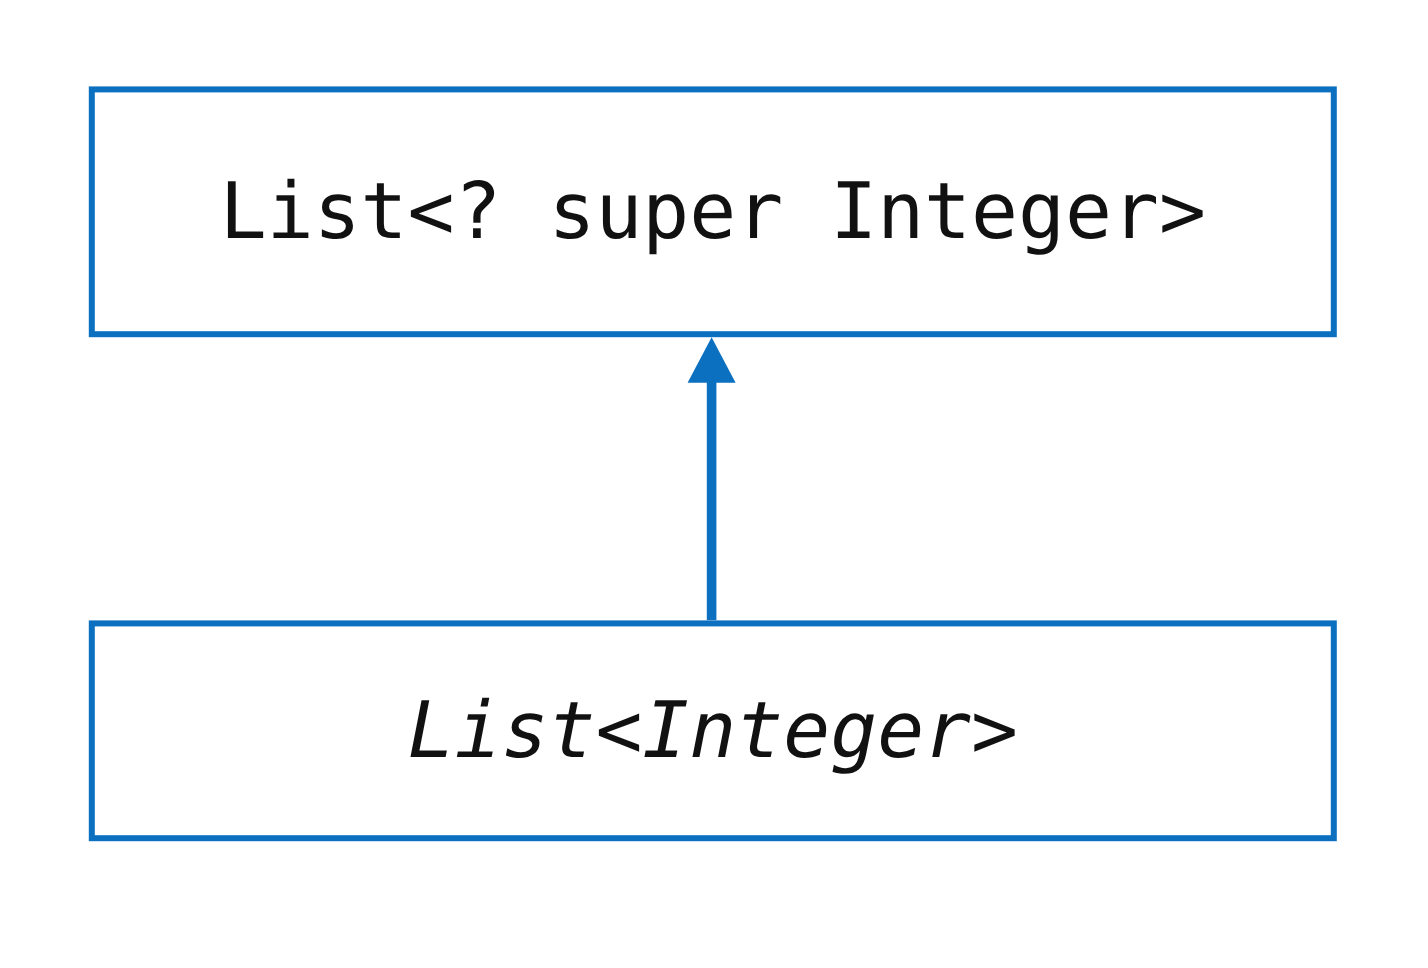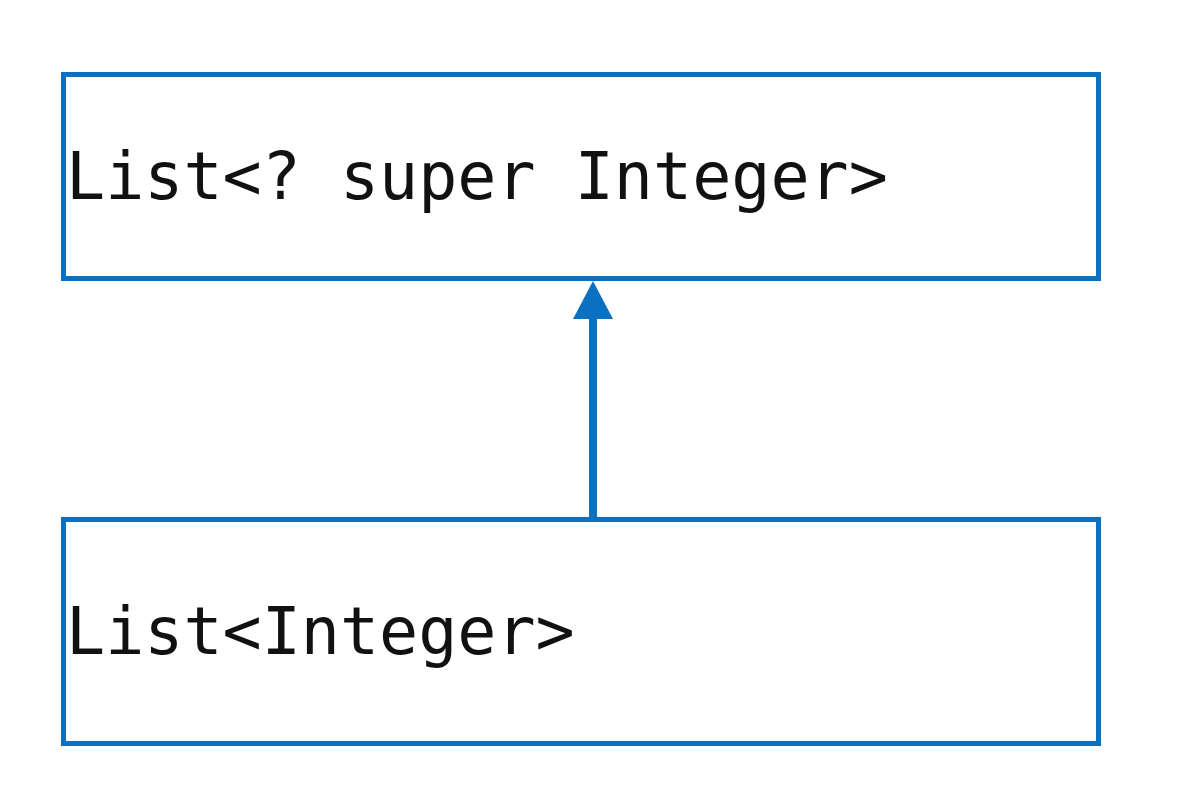--- a/index.html
+++ b/index.html
@@ -10,36 +10,37 @@
   .canvas {
     position: relative;
     width: 1190px;
     height: 807px;
     background: #ffffff;
     overflow: hidden;
     font-family: "DejaVu Sans Mono", "Liberation Mono", monospace;
   }
   .box {
     position: absolute;
-    left: 61px;
+    left: 74px;
     width: 1040px;
     box-sizing: border-box;
     border: 5px solid #0b70c0;
     background: #ffffff;
     display: flex;
     align-items: center;
-    justify-content: flex-start;
+    justify-content: center;
   }
   .box-top {
     top: 72px;
     height: 209px;
   }
   .box-bottom {
     top: 517px;
-    height: 229px;
+    height: 184px;
+    font-style: italic;
   }
   .label {
     font-size: 65px;
     color: #111111;
     white-space: nowrap;
     line-height: 1;
   }
   .arrow-shaft {
     position: absolute;
     left: 589px;

